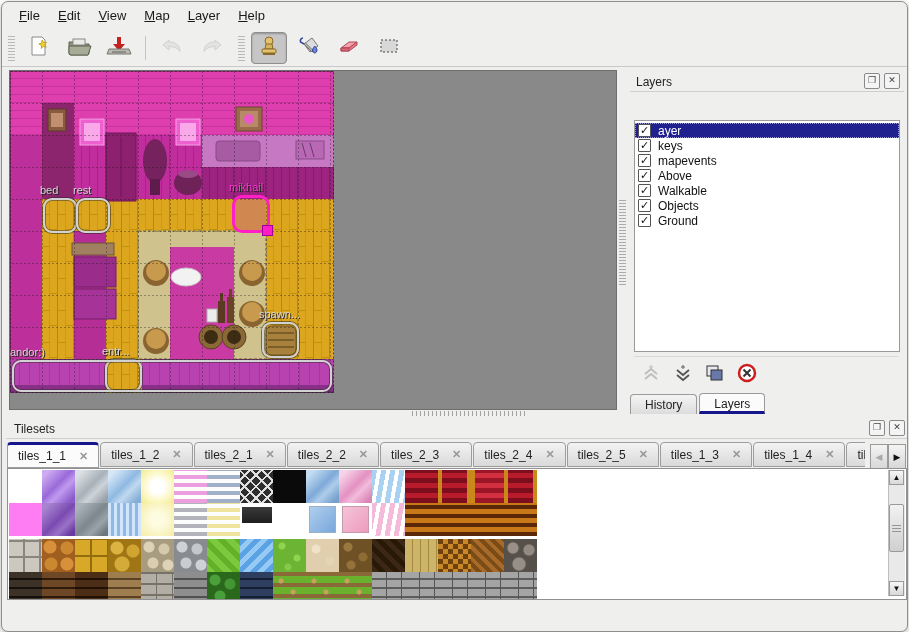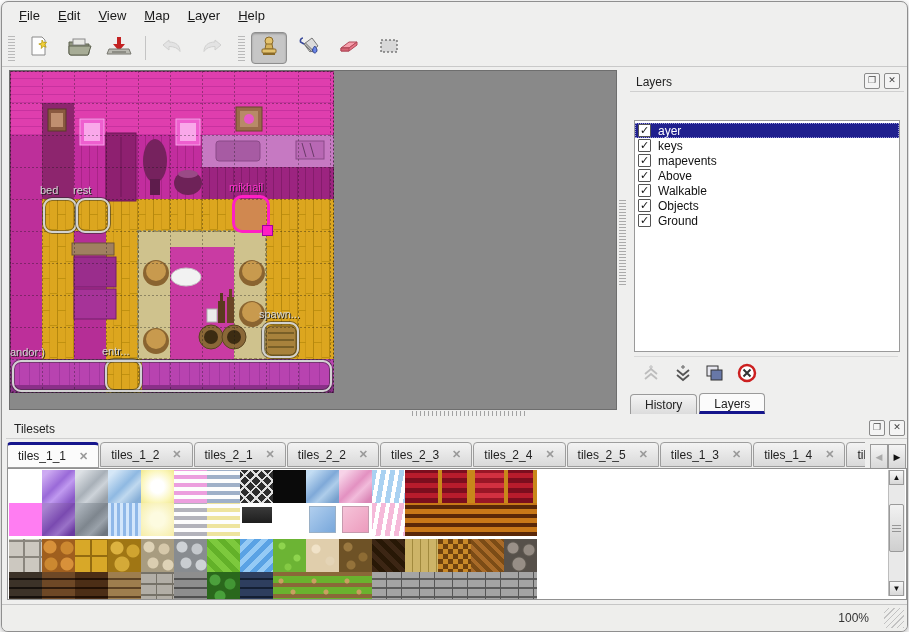--- a/index.html
+++ b/index.html
@@ -569,19 +569,15 @@
             </div>
           </div>
       <div class="pscroll">
         <div class="sb" style="top:0;">▲</div>
         <div class="thumb"></div>
         <div class="sb" style="bottom:0;">▼</div>
       </div>
     </div>
   </div>
 
-  <div class="statusbar">
-    <span class="zoom-level">100%</span>
-    <div class="size-grip"></div>
-  </div>
 
  </div>
 </div>
 
 </body></html>

